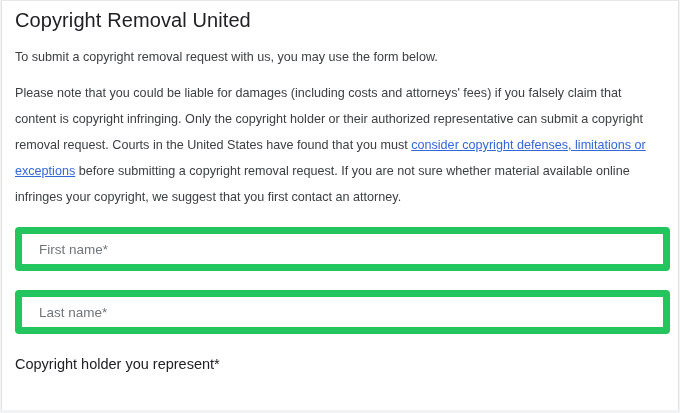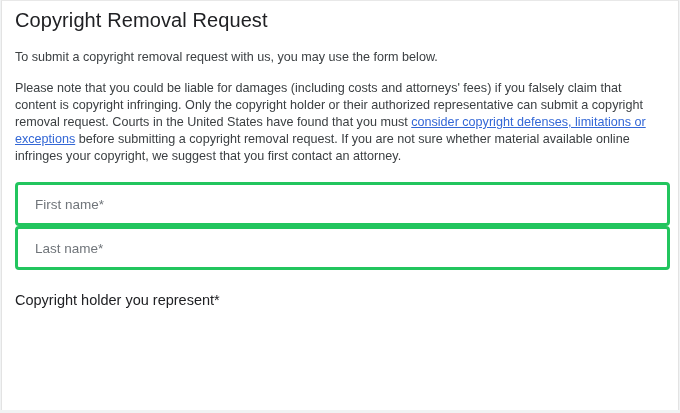--- a/index.html
+++ b/index.html
@@ -45,44 +45,45 @@
 
   .intro-para {
     font-size: 12.6px;
     line-height: 18px;
     color: #3c4043;
     margin: 15px 0 12px 0;
   }
 
   .legal-para {
     font-size: 12.6px;
-    line-height: 17px;
+    line-height: 26px;
     color: #3c4043;
     margin: 14px 0 0 0;
     max-width: 654px;
   }
 
   .inline-link {
     color: #3367d6;
     text-decoration: underline;
     cursor: pointer;
   }
 
   .field-wrap {
+    margin-top: 19px;
   }
   .field-wrap.first {
     margin-top: 17px;
   }
 
   .text-input {
     display: block;
     box-sizing: border-box;
     width: 655px;
     height: 44px;
-    border: 3px solid #22c55e;
+    border: 7px solid #22c55e;
     border-radius: 4px;
     background: #fff;
     padding: 0 17px;
     font-family: "Liberation Sans", sans-serif;
     font-size: 13.5px;
     color: #ef4444;
     outline: none;
   }
   .text-input::placeholder {
     color: #70757a;
@@ -103,21 +104,21 @@
     margin: 20px 0 0 0;
     font-weight: 400;
   }
 </style>
 </head>
 <body>
 
 <div class="page-card">
   <div class="inner">
 
-    <h1 class="page-title">Copyright Removal Request</h1>
+    <h1 class="page-title">Copyright Removal United</h1>
 
     <p class="intro-para">To submit a copyright removal request with us, you may use the form below.</p>
 
     <p class="legal-para"><span>Please note that you could be liable for damages (including costs and attorneys' fees) if you falsely claim that content is copyright infringing. Only the copyright holder or their authorized representative can submit a copyright removal request. Courts in the United States have found that you must </span><a class="inline-link">consider copyright defenses, limitations or exceptions</a><span> before submitting a copyright removal request. If you are not sure whether material available online infringes your copyright, we suggest that you first contact an attorney.</span></p>
 
     <div class="field-wrap first">
       <input class="text-input" type="text" placeholder="First name*" style="">
     </div>
 
     <div class="field-wrap">

